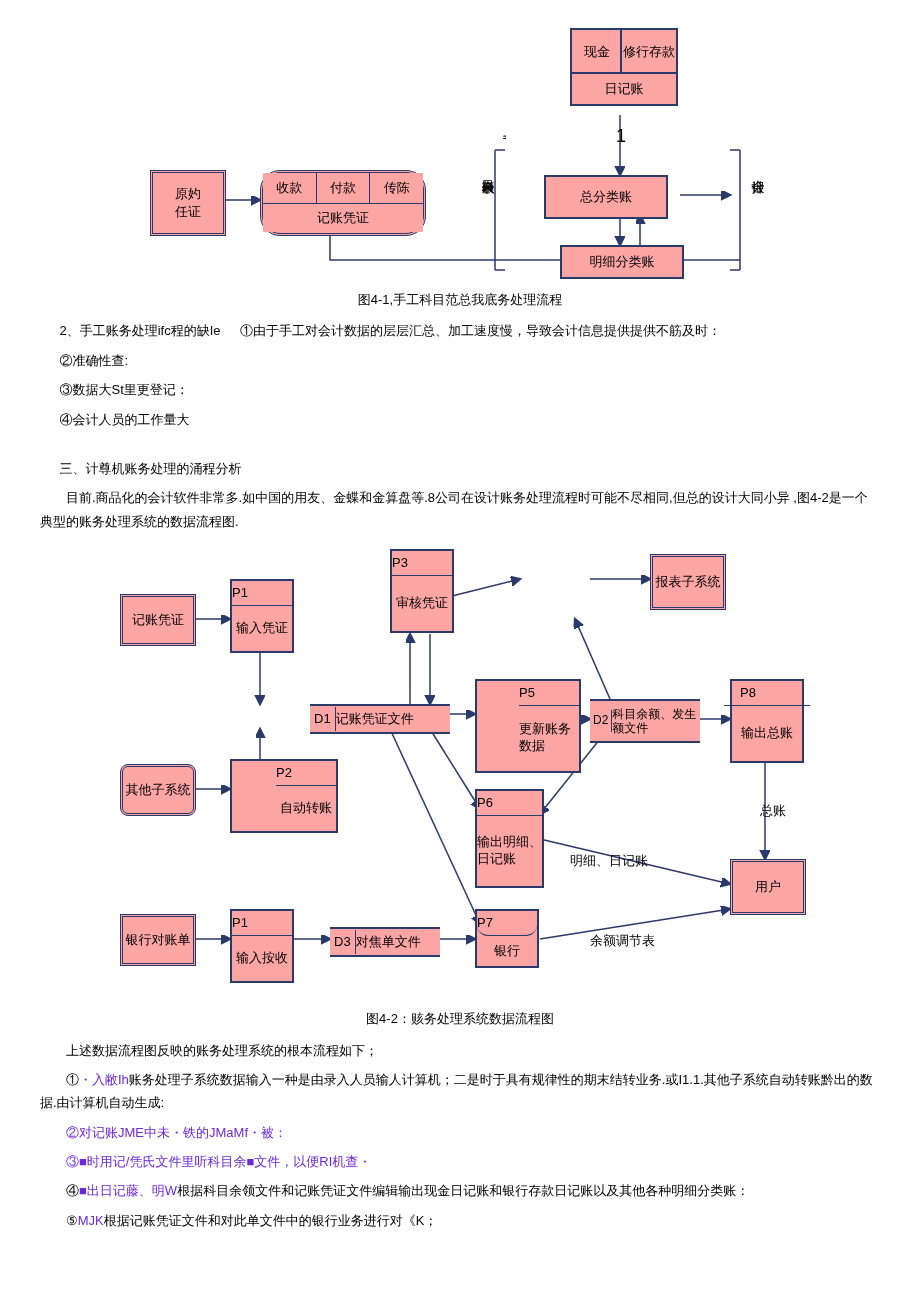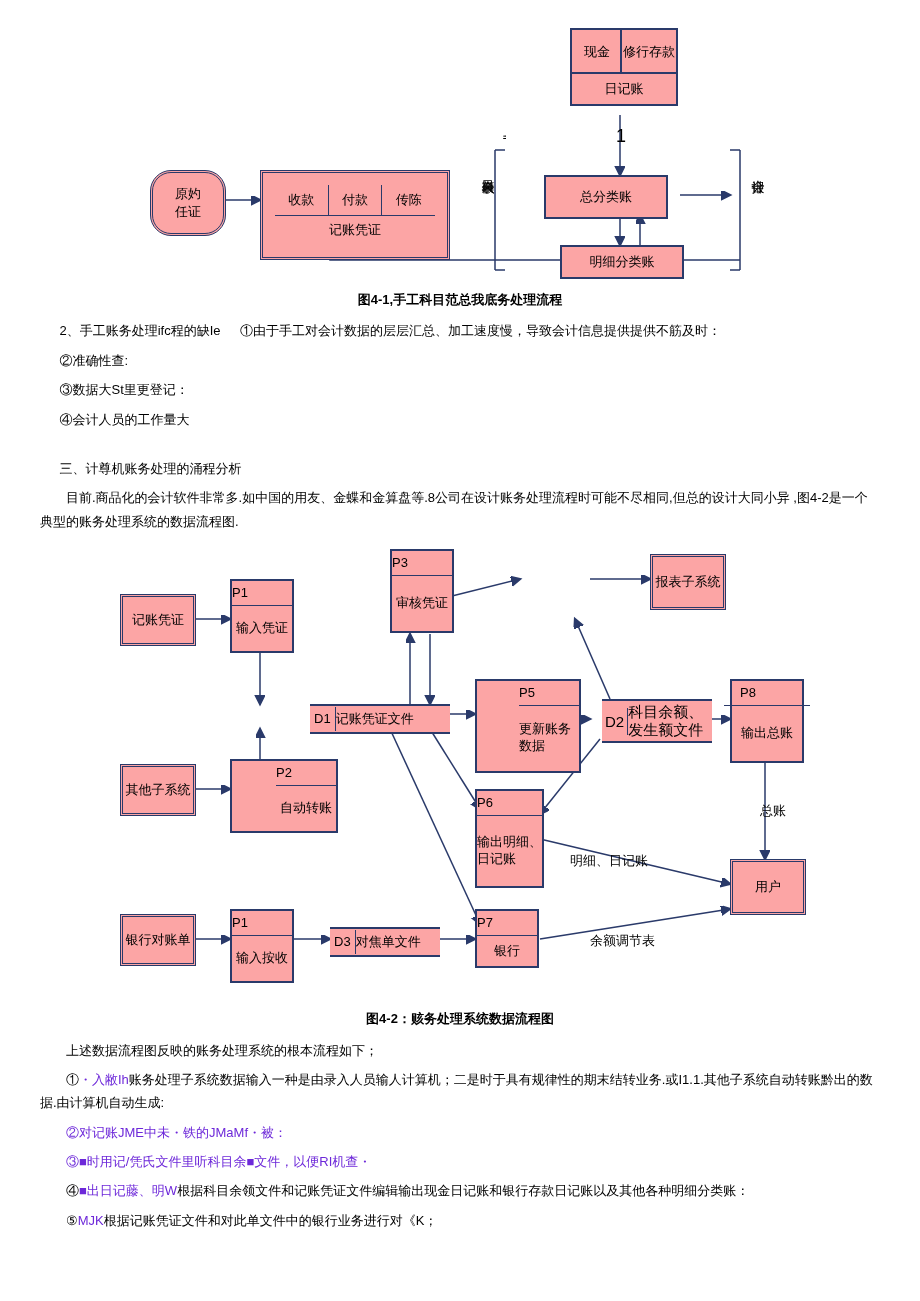--- a/index.html
+++ b/index.html
@@ -20,21 +20,21 @@
     align-items: center;
     justify-content: center;
     font-size: 13px;
   }
   .dbl-box { border: 3px double #2a3a6a; }
   .vtext {
     position: absolute;
     writing-mode: vertical-rl;
     font-size: 13px;
   }
-  .caption { text-align: center; font-weight: bold; margin: 8px 0; }
+  .caption { text-align: center; font-weight: normal; margin: 8px 0; }
   .para { margin: 6px 0; }
   .indent { text-indent: 2em; }
   .red { color: #6d28d9; }
   svg.lines { position: absolute; top:0; left:0; pointer-events:none; }
   .arrow-head { fill: #2a3a6a; }
   line, path { stroke: #2a3a6a; stroke-width: 1.5; fill: none; }
 </style>
 </head>
 <body>
 
@@ -62,26 +62,26 @@
     <line x1="600" y1="175" x2="650" y2="175" marker-end="url(#ah)"></line>
 
     <line x1="600" y1="240" x2="660" y2="240"></line>
   </svg>
 
   <div class="box" style="left:490px; top:8px; width:50px; height:44px;">现金</div>
   <div class="box" style="left:540px; top:8px; width:54px; height:44px; line-height:1.2;">修行存款</div>
   <div class="box" style="left:490px; top:52px; width:104px; height:30px;">日记账</div>
   <div style="position:absolute; left:536px; top:100px; font-size:18px;">1</div>
 
-  <div class="box dbl-box" style="left:70px; top:150px; width:70px; height:60px; flex-direction:column; line-height:1.4;border-radius:21px;">
+  <div class="box dbl-box" style="left:70px; top:150px; width:70px; height:60px; flex-direction:column; line-height:1.4;">
     <span>原妁</span>
     <span>任证</span>
   </div>
 
-  <div class="box dbl-box" style="left:180px; top:150px; width:160px; height:60px; display:block; padding:12px;">
+  <div class="box dbl-box" style="left:180px; top:150px; width:160px; height:60px; display:block; padding:0;border-radius:20px;">
     <div style="display:flex; height:30px;">
       <div class="box" style="position:relative; border:none; border-right:1px solid #2a3a6a; flex:1;">收款</div>
       <div class="box" style="position:relative; border:none; border-right:1px solid #2a3a6a; flex:1;">付款</div>
       <div class="box" style="position:relative; border:none; flex:1;">传陈</div>
     </div>
     <div class="box" style="position:relative; border:none; border-top:1px solid #2a3a6a; height:28px;">记账凭证</div>
   </div>
 
   <div class="vtext" style="left:410px; top:115px;">"</div>
   <div class="vtext" style="left:396px; top:150px;">目余额表</div>
@@ -150,21 +150,21 @@
     <line x1="620" y1="180" x2="650" y2="180" marker-end="url(#ah2)"></line>
 
     <path d="M 685 220 L 685 320" marker-end="url(#ah2)"></path>
 
     <line x1="460" y1="300" x2="650" y2="345" marker-end="url(#ah2)"></line>
 
     <line x1="460" y1="400" x2="650" y2="370" marker-end="url(#ah2)"></line>
   </svg>
 
   <div class="box dbl-box" style="left:40px; top:55px; width:70px; height:46px; line-height:1.3;">记账凭证</div>
-  <div class="box dbl-box" style="left:40px; top:225px; width:70px; height:46px; line-height:1.3;">其他子系统</div>
+  <div class="box dbl-box" style="left:40px; top:225px; width:70px; height:46px; line-height:1.3;border-radius:8px;">其他子系统</div>
   <div class="box dbl-box" style="left:40px; top:375px; width:70px; height:46px; line-height:1.3;">银行对账单</div>
 
   <div class="box" style="left:150px; top:40px; width:60px; height:70px; flex-direction:column;">
     <div style="border-bottom:1px solid #2a3a6a; width:100%;">P1</div>
     <div style="flex:1; display:flex; align-items:center; justify-content:center; line-height:1.3;">输入凭证</div>
   </div>
 
   <div class="box" style="left:150px; top:220px; width:60px; height:70px; flex-direction:column;padding-left:44px;">
     <div style="border-bottom:1px solid #2a3a6a; width:100%;">P2</div>
     <div style="flex:1; display:flex; align-items:center; justify-content:center; line-height:1.3;">自动转账</div>
@@ -195,25 +195,25 @@
     <div style="border-bottom:1px solid #2a3a6a; width:100%;">P5</div>
     <div style="flex:1; display:flex; align-items:center; justify-content:center; line-height:1.3;">更新账务数据</div>
   </div>
 
   <div class="box" style="left:395px; top:250px; width:65px; height:95px; flex-direction:column;">
     <div style="border-bottom:1px solid #2a3a6a; width:100%;">P6</div>
     <div style="flex:1; display:flex; align-items:center; justify-content:center; line-height:1.3;">输出明细、日记账</div>
   </div>
 
   <div class="box" style="left:395px; top:370px; width:60px; height:55px; flex-direction:column;">
-    <div style="border-bottom:1px solid #2a3a6a; width:100%;">P7</div>
+    <div style="border-bottom:1px solid #2a3a6a; width:100%;border-radius:11px;">P7</div>
     <div style="flex:1; display:flex; align-items:center; justify-content:center;">银行</div>
   </div>
 
-  <div class="box" style="left:522px; top:160px; width:110px; height:40px; border-left:none; border-right:none; font-size:15px;">
+  <div class="box" style="left:510px; top:160px; width:110px; height:40px; border-left:none; border-right:none; font-size:12px;">
     <span style="border-right:1px solid #2a3a6a; padding:0 3px;">D2</span>
     <span style="flex:1; line-height:1.2;">科目余额、发生额文件</span>
   </div>
 
   <div class="box" style="left:650px; top:140px; width:70px; height:80px; flex-direction:column;">
     <div style="border-bottom:1px solid #2a3a6a; width:100%;padding-left:16px;">P8</div>
     <div style="flex:1; display:flex; align-items:center; justify-content:center; line-height:1.3;">输出总账</div>
   </div>
 
   <div class="box dbl-box" style="left:570px; top:15px; width:70px; height:50px; line-height:1.3;">报表子系统</div>

